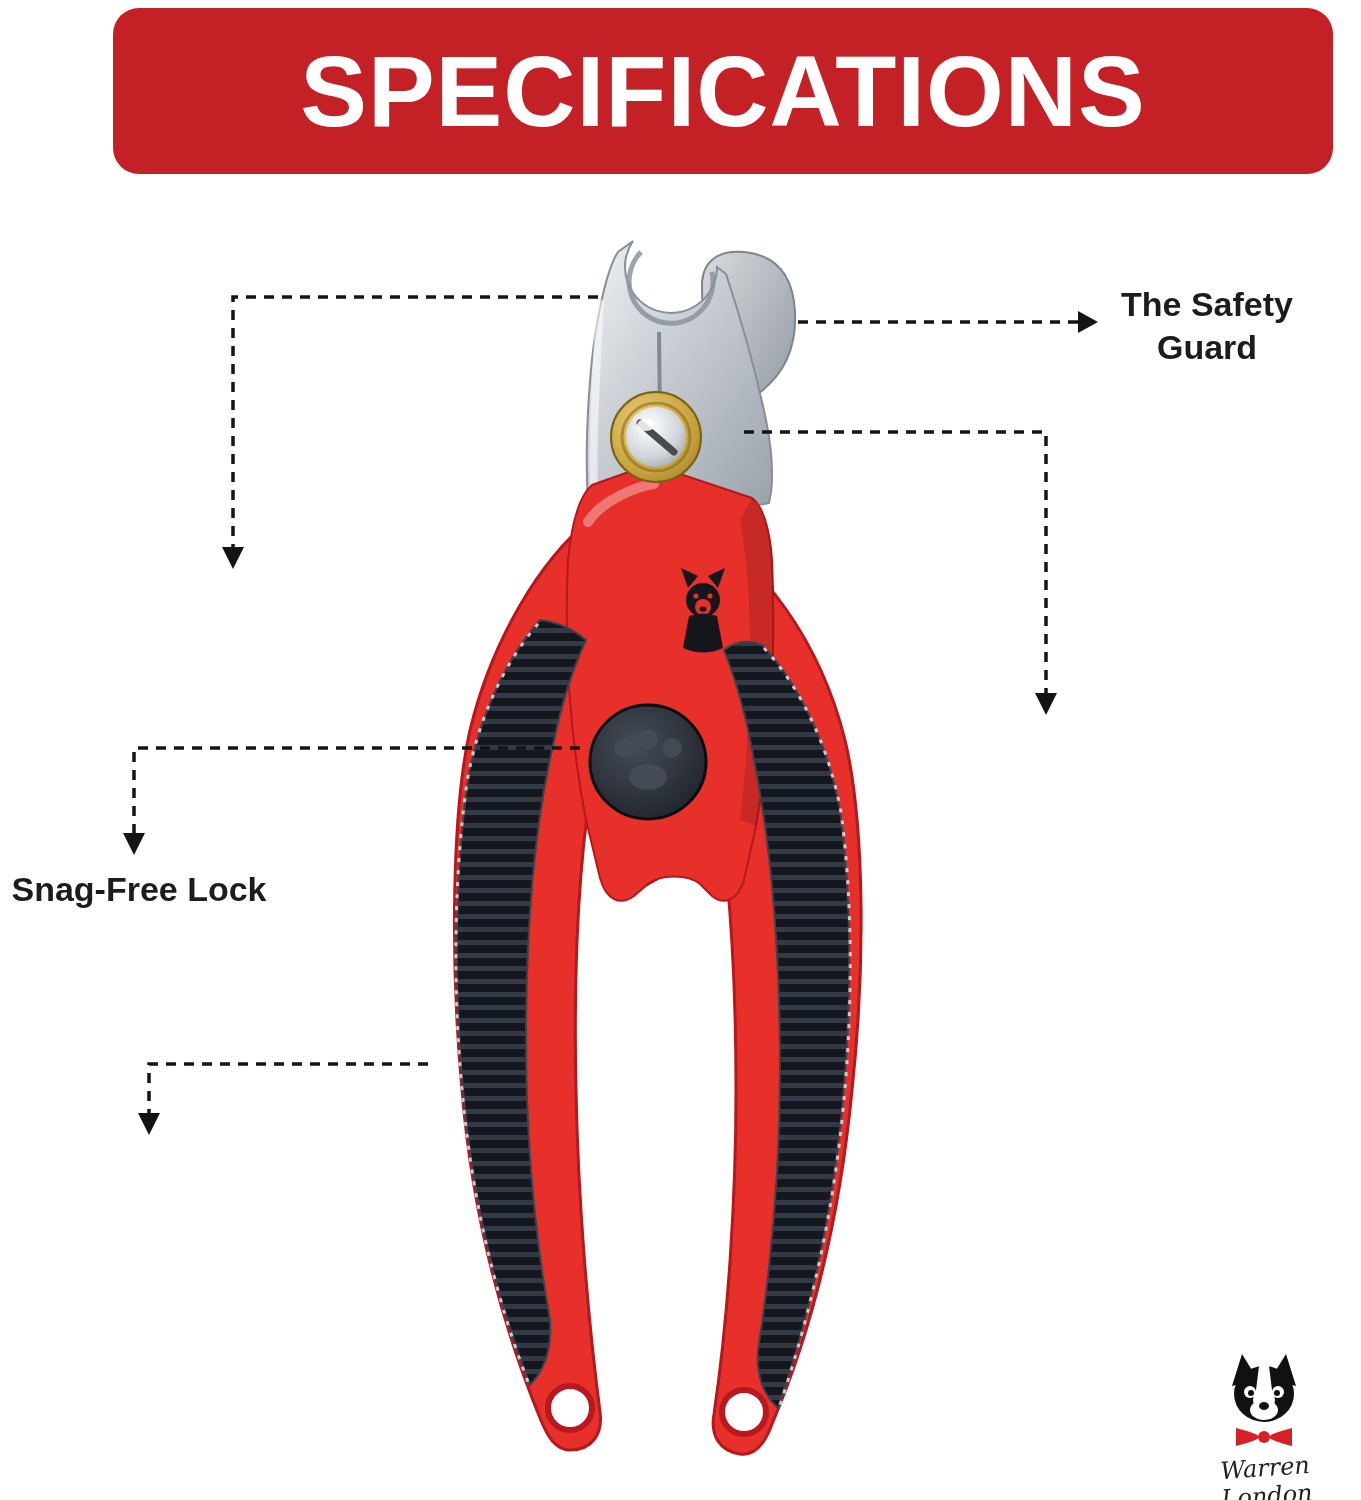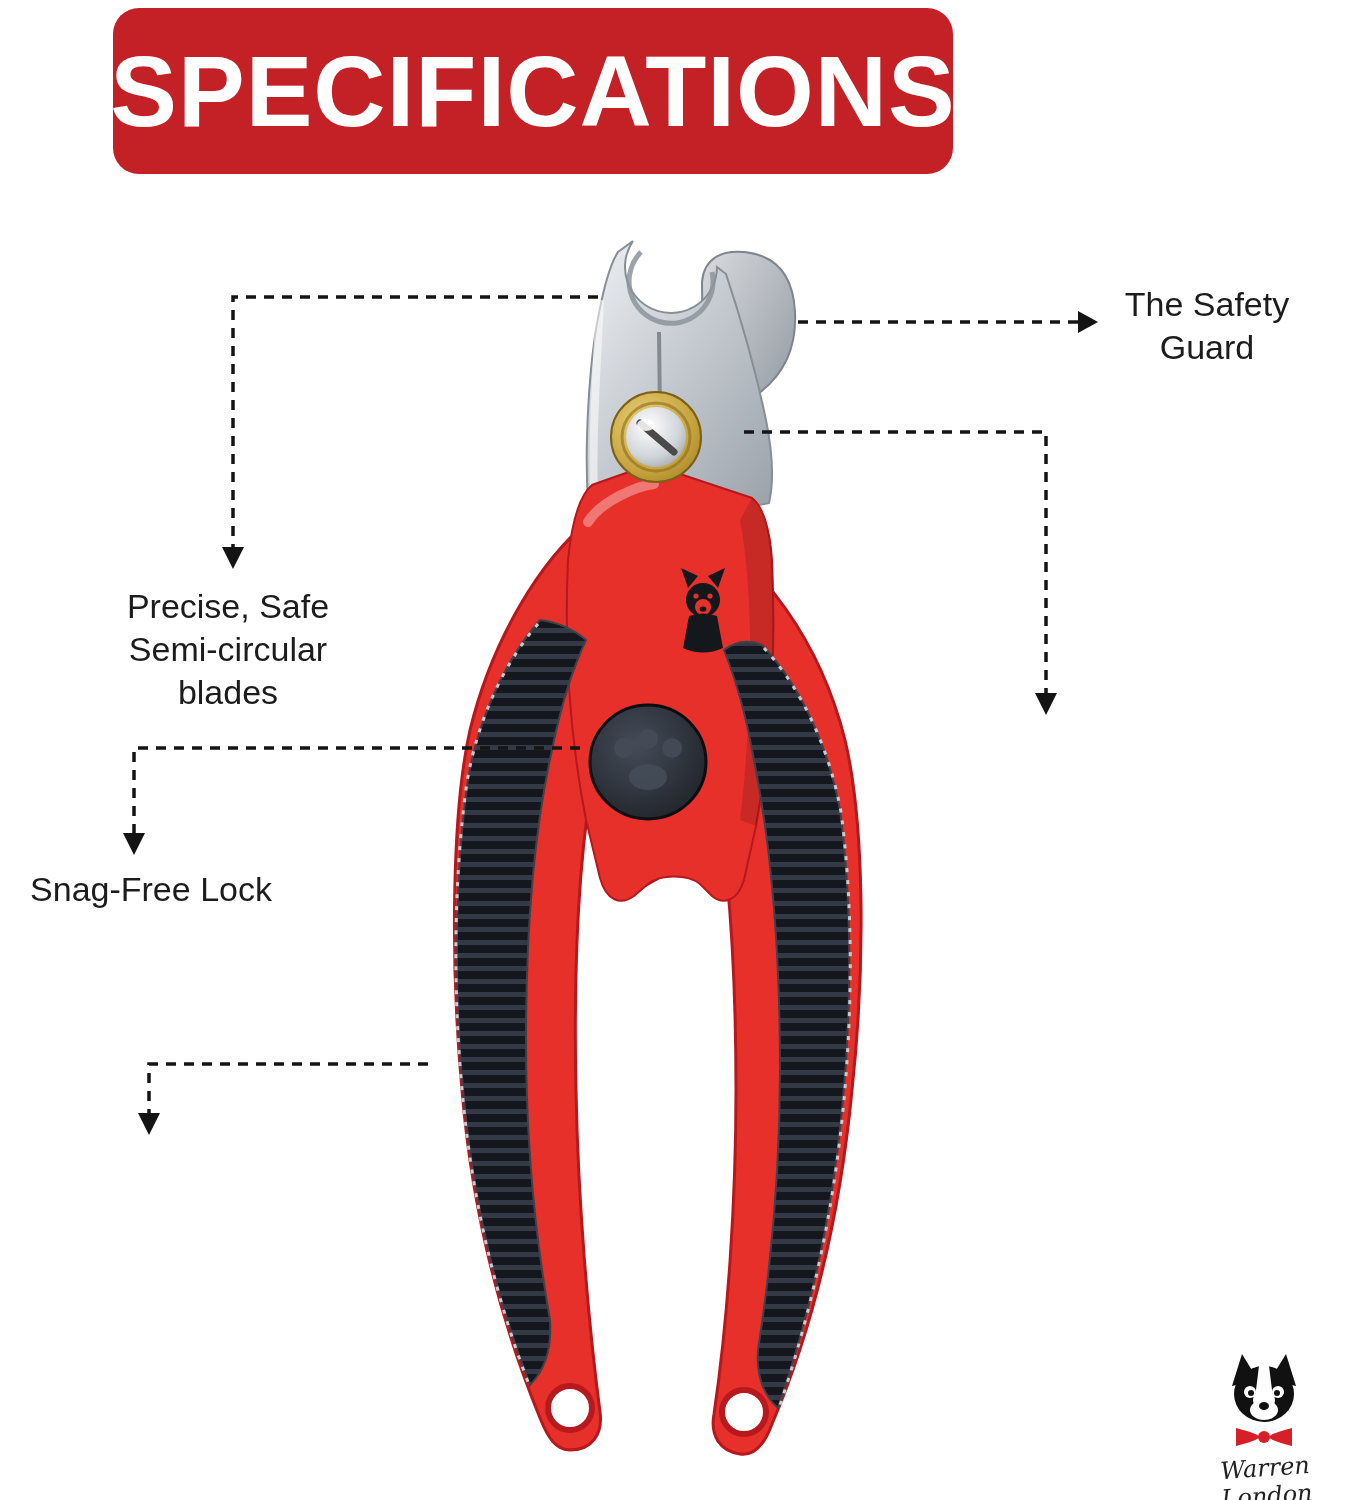--- a/index.html
+++ b/index.html
@@ -1,37 +1,37 @@
 <!DOCTYPE html>
 <html style="--banner_bg: #c42127; --text: #1c1c1c; --arrow: #141414; --clipper_red: #e8302a; --clipper_red_dark: #b5181d; --grip_black: #161a20; --grip_light: #333a45; --steel_light: #e3e6ea; --steel_dark: #9aa1a9; --gold: #c6a23c; --brand_red: #d61f26;"><head>
 <meta charset="utf-8">
 <style>
   html,body{margin:0;padding:0;background:#ffffff;}
   .canvas{
     position:relative;width:1361px;height:1500px;background:#ffffff;
     overflow:hidden;font-family:"Liberation Sans",sans-serif;
   }
   .banner{
-    position:absolute;left:113px;top:8px;width:840px;height:166px;
+    position:absolute;left:113px;top:8px;width:1220px;height:166px;
     background:var(--banner_bg,#c42127);border-radius:26px;
     display:flex;align-items:center;justify-content:center;
   }
   .banner-title{
     margin:0;color:#ffffff;font-size:100px;font-weight:800;
     letter-spacing:1px;line-height:1;
   }
   .svg-layer{position:absolute;left:0;top:0;width:1361px;height:1500px;}
   .callout{
-    position:absolute;color:var(--text,#1c1c1c);font-weight:400;
+    position:absolute;color:var(--text,#1c1c1c);font-weight:700;
     font-size:34px;line-height:1.27;text-align:center;white-space:pre-line;
   }
   .callout-safety{left:1097px;top:283px;width:220px;}
   .callout-blades{left:78px;top:585px;width:300px;}
   .callout-stainless{left:912px;top:733px;width:300px;}
-  .callout-lock{left:16px;top:868px;width:270px;}
+  .callout-lock{left:4px;top:868px;width:270px;}
   .callout-grip{left:12px;top:1148px;width:300px;}
   .brand{
     position:absolute;left:1176px;top:1352px;width:180px;height:140px;
   }
   .brand-dog{position:absolute;left:36px;top:0;width:104px;height:100px;}
   .brand-text{
     position:absolute;left:0;top:102px;width:180px;text-align:center;
     font-family:"DejaVu Serif",serif;font-style:italic;font-size:24px;
     color:#222222;transform:rotate(-4deg);
   }
@@ -146,23 +146,20 @@
       <polygon points="1078,311 1098,322 1078,333"></polygon>
       <polygon points="222,547 244,547 233,569"></polygon>
       <polygon points="1035,693 1057,693 1046,715"></polygon>
       <polygon points="123,833 145,833 134,855"></polygon>
       <polygon points="138,1113 160,1113 149,1135"></polygon>
     </g>
   </svg>
 
   <div class="callout callout-safety">The Safety
 Guard</div>
-  <div class="callout callout-blades">Precise, Safe
-Semi-circular
-blades</div>
   <div class="callout callout-lock">Snag-Free Lock</div>
 
   <div class="brand">
     <svg class="brand-dog" viewBox="0 0 100 100">
       <polygon points="18,34 28,2 44,28" fill="#111111"></polygon>
       <polygon points="82,34 72,2 56,28" fill="#111111"></polygon>
       <ellipse cx="50" cy="42" rx="30" ry="28" fill="#111111"></ellipse>
       <path d="M 45 14 L 55 14 L 58 38 Q 64 48 58 58 Q 54 66 50 66 Q 46 66 42 58 Q 36 48 42 38 Z" fill="#ffffff"></path>
       <ellipse cx="50" cy="58" rx="14" ry="10" fill="#ffffff"></ellipse>
       <circle cx="36" cy="40" r="6" fill="#ffffff"></circle>

